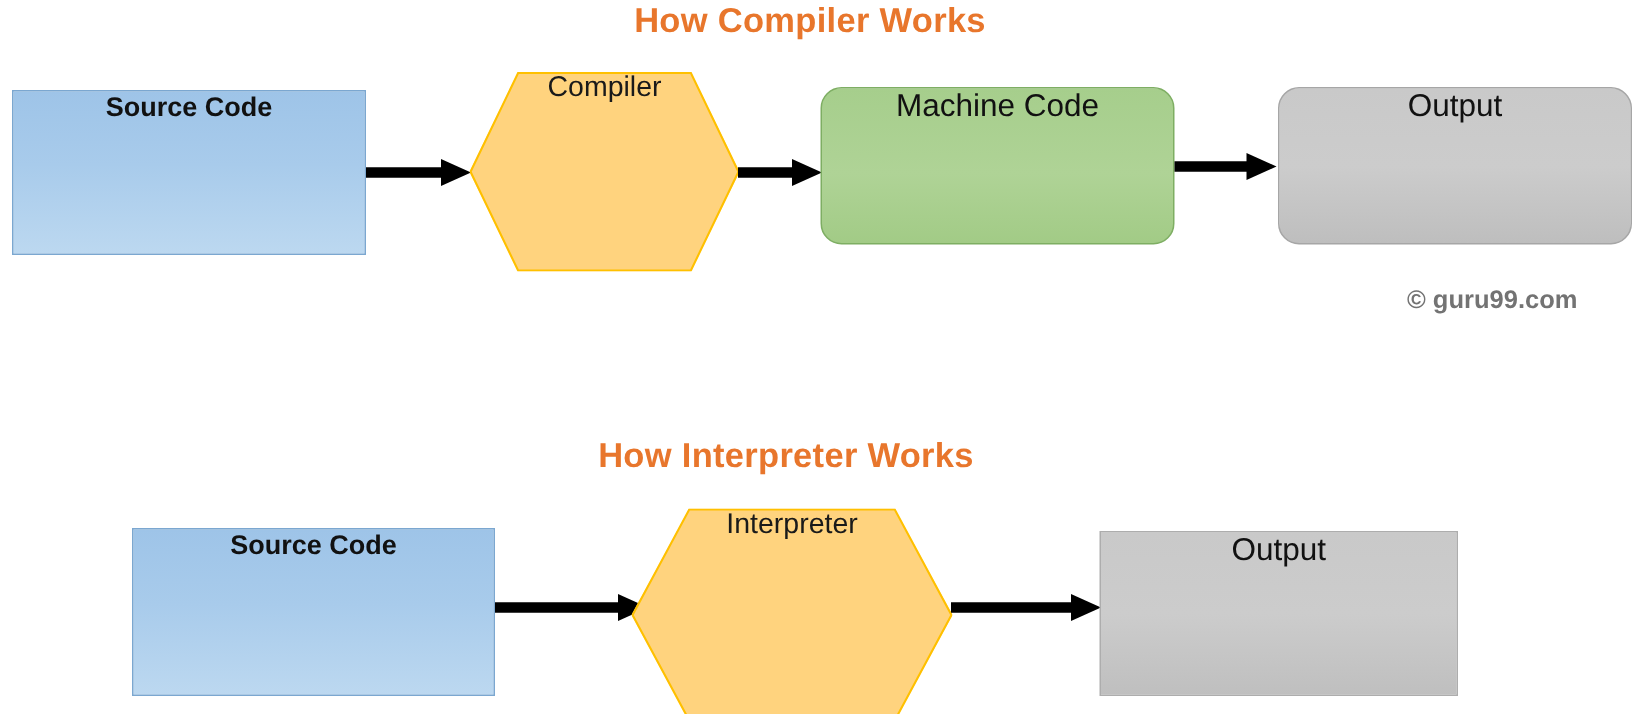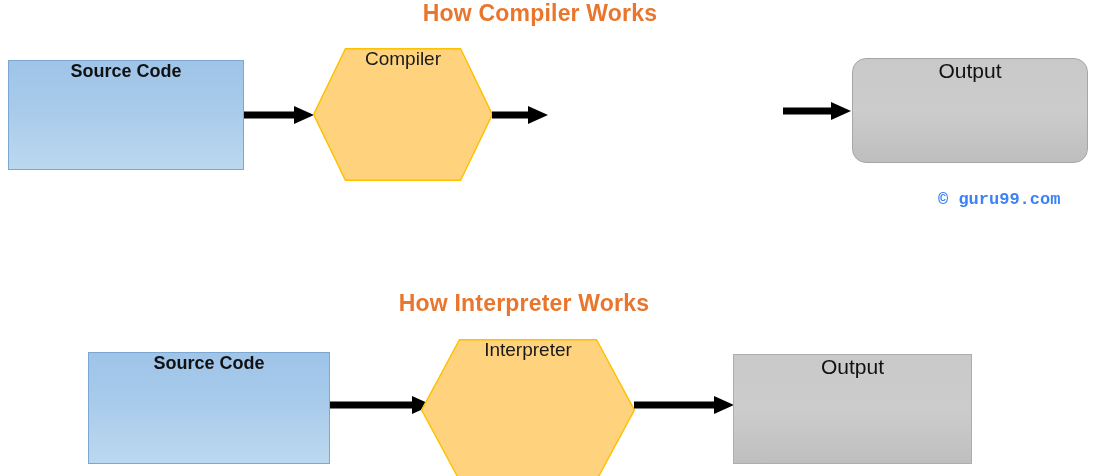--- a/index.html
+++ b/index.html
@@ -104,24 +104,24 @@
   
   .arrow {
     position: absolute;
     pointer-events: none;
   }
   .arrow svg { display: block; overflow: visible; }
 
   
   .credit {
     position: absolute;
-    font-family: Liberation Mono, monospace;
+    font-family: Liberation Sans, sans-serif;
     font-weight: bold;
     font-size: 17px;
-    color: #3b82f6;
+    color: #737373;
     white-space: nowrap;
   }
 </style>
 </head>
 <body>
 
 <div id="canvas">
 
   <div class="diagram-title" id="title-compiler">How Compiler Works</div>
 
@@ -145,20 +145,23 @@
     </svg>
   </div>
 
   <div class="arrow" style="left:492px; top:104px; width:58px; height:22px;">
     <svg width="58" height="22" viewBox="0 0 58 22">
       <line x1="0" y1="11" x2="39" y2="11" stroke="#000000" stroke-width="7"></line>
       <polygon points="36,2 56,11 36,20" fill="#000000"></polygon>
     </svg>
   </div>
 
+  <div class="node shape-green" style="left:547px; top:58px; width:236px; height:105px; font-size:21px;">
+    <span class="node-label">Machine Code</span>
+  </div>
 
   <div class="arrow" style="left:783px; top:100px; width:70px; height:22px;">
     <svg width="70" height="22" viewBox="0 0 70 22">
       <line x1="0" y1="11" x2="51" y2="11" stroke="#000000" stroke-width="7"></line>
       <polygon points="48,2 68,11 48,20" fill="#000000"></polygon>
     </svg>
   </div>
 
   <div class="node shape-gray-round" style="left:852px; top:58px; width:236px; height:105px; font-size:21px;">
     <span class="node-label">Output</span>

